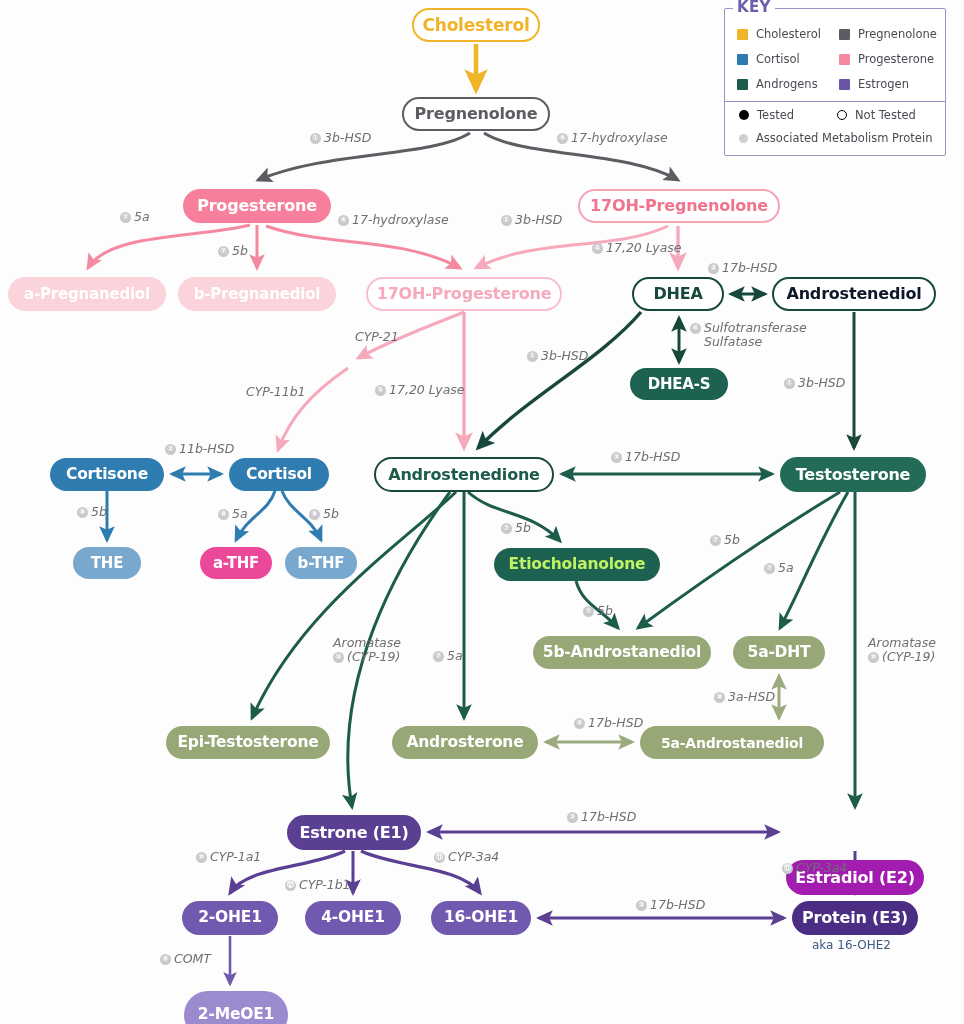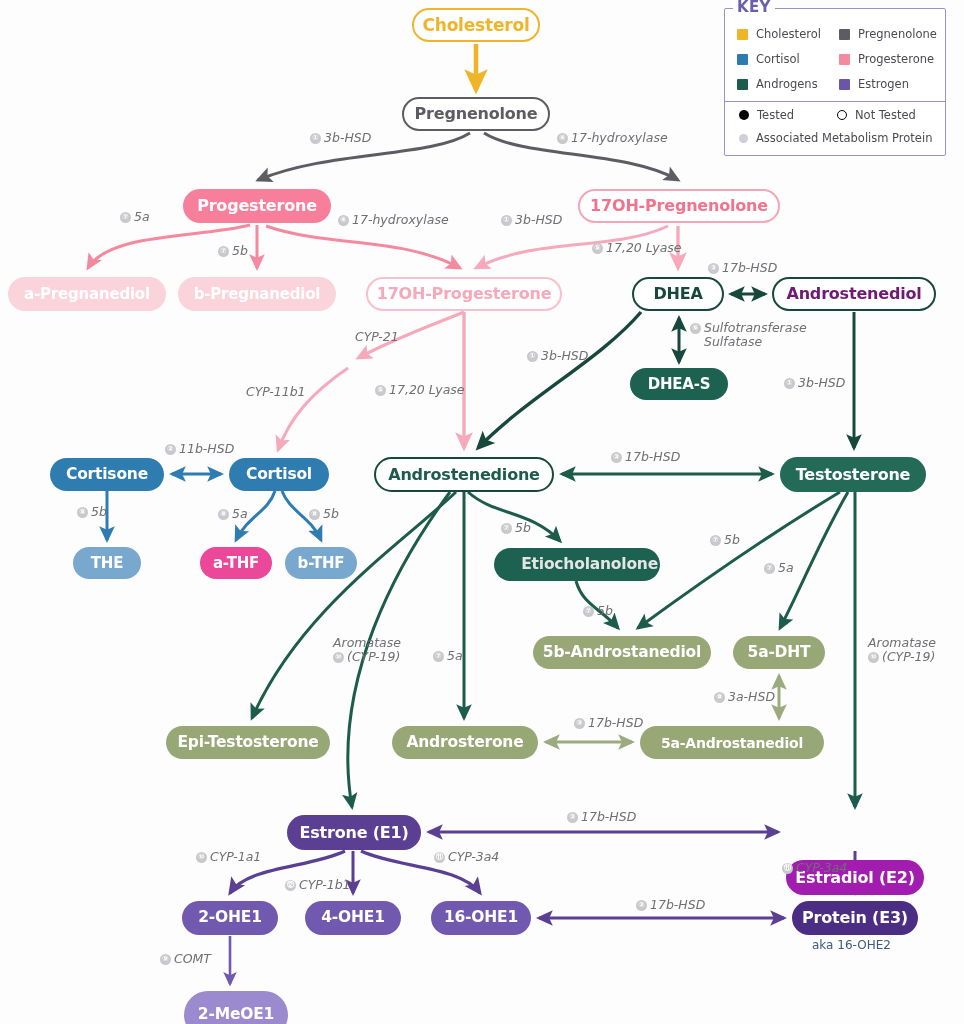--- a/index.html
+++ b/index.html
@@ -293,21 +293,21 @@
       </div>
       <div class="node filled" style="left: 178px; top: 277px; width: 158px; height: 34px; font-size: 15px; color: rgb(255, 255, 255); background: rgb(251, 211, 218);">
         <span>b-Pregnanediol</span>
       </div>
       <div class="node outline" style="left: 366px; top: 277px; width: 196px; height: 34px; font-size: 16px; color: rgb(246, 169, 187); border: 2.6px solid rgb(249, 191, 203); background: rgb(255, 255, 255);">
         <span>17OH-Progesterone</span>
       </div>
       <div class="node outline" style="left: 632px; top: 277px; width: 92px; height: 34px; font-size: 16px; color: rgb(23, 72, 59); border: 2.6px solid rgb(23, 72, 59); background: rgb(255, 255, 255);">
         <span>DHEA</span>
       </div>
-      <div class="node outline" style="left: 772px; top: 277px; width: 164px; height: 34px; font-size: 16px; color: #701a75; border: 2.6px solid rgb(23, 72, 59); background: rgb(255, 255, 255); justify-content: center;">
+      <div class="node outline" style="left: 772px; top: 277px; width: 164px; height: 34px; font-size: 16px; color: #0f172a; border: 2.6px solid rgb(23, 72, 59); background: rgb(255, 255, 255); justify-content: center;">
         <span>Androstenediol</span>
       </div>
       <div class="node filled" style="left: 630px; top: 368px; width: 98px; height: 32px; font-size: 15px; color: rgb(255, 255, 255); background: rgb(29, 98, 80);">
         <span>DHEA-S</span>
       </div>
       <div class="node filled" style="left: 50px; top: 458px; width: 114px; height: 33px; font-size: 15.5px; color: rgb(255, 255, 255); background: rgb(47, 124, 176);">
         <span>Cortisone</span>
       </div>
       <div class="node filled" style="left: 229px; top: 458px; width: 100px; height: 33px; font-size: 15.5px; color: rgb(255, 255, 255); background: rgb(47, 124, 176);">
         <span>Cortisol</span>
@@ -320,21 +320,21 @@
       </div>
       <div class="node filled" style="left: 73px; top: 547px; width: 68px; height: 32px; font-size: 15px; color: rgb(255, 255, 255); background: rgb(121, 168, 207);">
         <span>THE</span>
       </div>
       <div class="node filled" style="left: 200px; top: 547px; width: 72px; height: 32px; font-size: 15px; color: rgb(255, 255, 255); background: #ec4899;">
         <span>a-THF</span>
       </div>
       <div class="node filled" style="left: 285px; top: 547px; width: 72px; height: 32px; font-size: 15px; color: rgb(255, 255, 255); background: rgb(121, 168, 207);">
         <span>b-THF</span>
       </div>
-      <div class="node filled" style="left: 494px; top: 548px; width: 166px; height: 33px; font-size: 15.5px; color: #e5e5e5; background: rgb(29, 98, 80); justify-content: flex-end;">
+      <div class="node filled" style="left: 494px; top: 548px; width: 166px; height: 33px; font-size: 15.5px; color: #bef264; background: rgb(29, 98, 80);">
         <span>Etiocholanolone</span>
       </div>
       <div class="node filled" style="left: 533px; top: 636px; width: 178px; height: 33px; font-size: 15.5px; color: rgb(255, 255, 255); background: rgb(151, 167, 117);">
         <span>5b-Androstanediol</span>
       </div>
       <div class="node filled" style="left: 733px; top: 636px; width: 92px; height: 33px; font-size: 15.5px; color: rgb(255, 255, 255); background: rgb(151, 167, 117);">
         <span>5a-DHT</span>
       </div>
       <div class="node filled" style="left: 166px; top: 726px; width: 164px; height: 33px; font-size: 15.5px; color: rgb(255, 255, 255); background: rgb(151, 167, 117);">
         <span>Epi-Testosterone</span>

